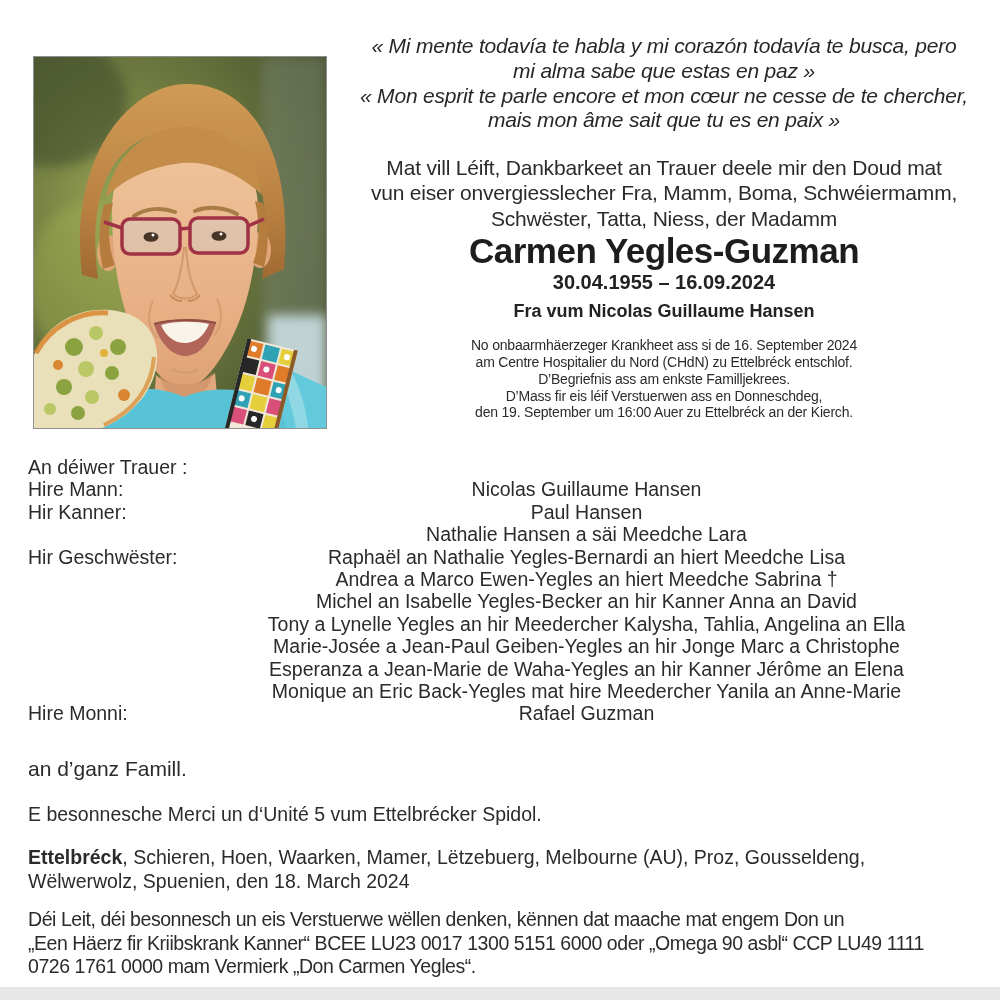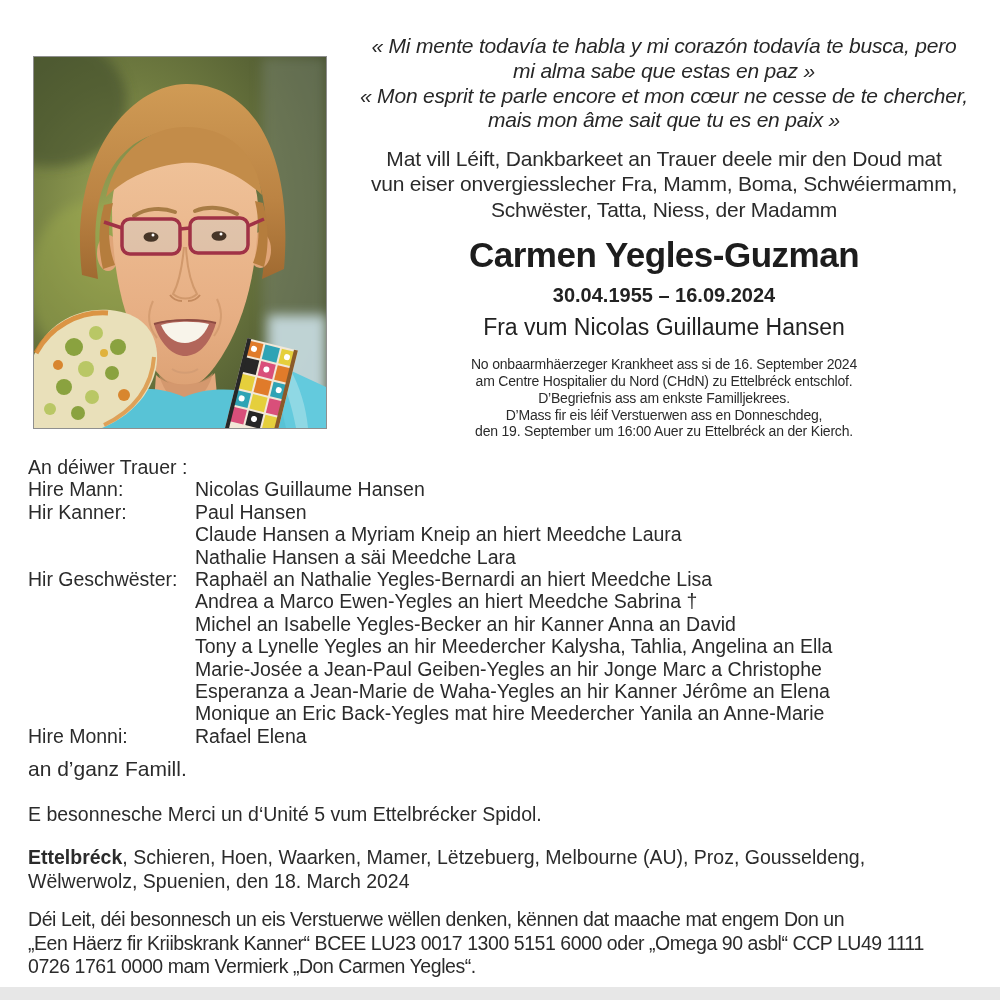--- a/index.html
+++ b/index.html
@@ -14,39 +14,39 @@
   }
   .photo-frame svg{display:block;width:292px;height:371px;}
   .right-col{
     position:absolute;left:336px;top:34px;width:656px;text-align:center;
   }
   .quote{
     font-style:italic;font-size:21px;line-height:1.18;white-space:pre-line;
     letter-spacing:-0.2px;color:#272727;text-align:center;
   }
   .intro{
-    margin-top:13px;font-size:21px;line-height:1.21;white-space:pre-line;
+    margin-top:22px;font-size:21px;line-height:1.21;white-space:pre-line;
     letter-spacing:-0.2px;
   }
   .name{
-    margin-top:13px;font-size:35px;font-weight:bold;letter-spacing:-0.5px;color:#1d1d1d;
-  }
-  .dates{margin-top:9px;font-size:20px;font-weight:bold;color:#222;}
-  .relation{margin-top:7px;font-size:23px;font-weight:normal;color:#222;}
+    font-size:35px;font-weight:bold;letter-spacing:-0.5px;color:#1d1d1d;
+  }
+  .dates{font-size:20px;font-weight:bold;color:#222;}
+  .relation{margin-top:7px;font-size:18px;font-weight:bold;color:#222;}
   .details{
     margin-top:15px;font-size:14px;line-height:1.2;white-space:pre-line;
     letter-spacing:-0.2px;
   }
   .family{
     position:absolute;left:28px;top:456px;width:950px;
     font-size:19.5px;line-height:22.4px;
   }
   .frow{display:flex;}
   .flabel{flex:0 0 167px;width:167px;}
-  .fvalue{flex:1;}
+  .fvalue{flex:1;text-align:center;}
   .closing{position:absolute;left:28px;top:757px;font-size:21px;}
   .merci{position:absolute;left:28px;top:803px;font-size:19.5px;}
   .dateline{
     position:absolute;left:28px;top:845px;width:950px;
     font-size:19.5px;line-height:24px;
   }
   .dateline .bold{font-weight:bold;}
   .dateline .rest{white-space:pre-line;}
   .donation{
     position:absolute;left:28px;top:908px;width:962px;
@@ -210,21 +210,20 @@
   <div class="frow">
       <span class="flabel">Hire Mann:</span>
       <span class="fvalue">Nicolas Guillaume Hansen</span>
     </div>
   <div class="frow">
       <span class="flabel">Hir Kanner:</span>
       <span class="fvalue">Paul Hansen</span>
     </div>
   <div class="frow">
       <span class="flabel"></span>
-      <span class="fvalue">Claude Hansen a Myriam Kneip an hiert Meedche Laura</span>
     </div>
   <div class="frow">
       <span class="flabel"></span>
       <span class="fvalue">Nathalie Hansen a säi Meedche Lara</span>
     </div>
   <div class="frow">
       <span class="flabel">Hir Geschwëster:</span>
       <span class="fvalue">Raphaël an Nathalie Yegles-Bernardi an hiert Meedche Lisa</span>
     </div>
   <div class="frow">
@@ -246,21 +245,21 @@
   <div class="frow">
       <span class="flabel"></span>
       <span class="fvalue">Esperanza a Jean-Marie de Waha-Yegles an hir Kanner Jérôme an Elena</span>
     </div>
   <div class="frow">
       <span class="flabel"></span>
       <span class="fvalue">Monique an Eric Back-Yegles mat hire Meedercher Yanila an Anne-Marie</span>
     </div>
   <div class="frow">
       <span class="flabel">Hire Monni:</span>
-      <span class="fvalue">Rafael Elena</span>
+      <span class="fvalue">Rafael Guzman</span>
     </div>
 </div>
 
 <div class="closing">an d’ganz Famill.</div>
 
 <div class="merci">E besonnesche Merci un d‘Unité 5 vum Ettelbrécker Spidol.</div>
 
 <div class="dateline"><span class="bold">Ettelbréck</span><span class="rest">, Schieren, Hoen, Waarken, Mamer, Lëtzebuerg, Melbourne (AU), Proz, Gousseldeng,
 Wëlwerwolz, Spuenien, den 18. March 2024</span></div>
 

